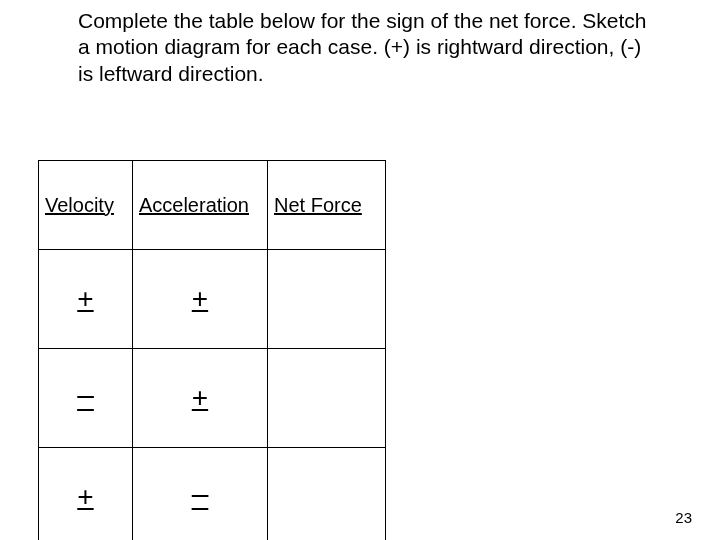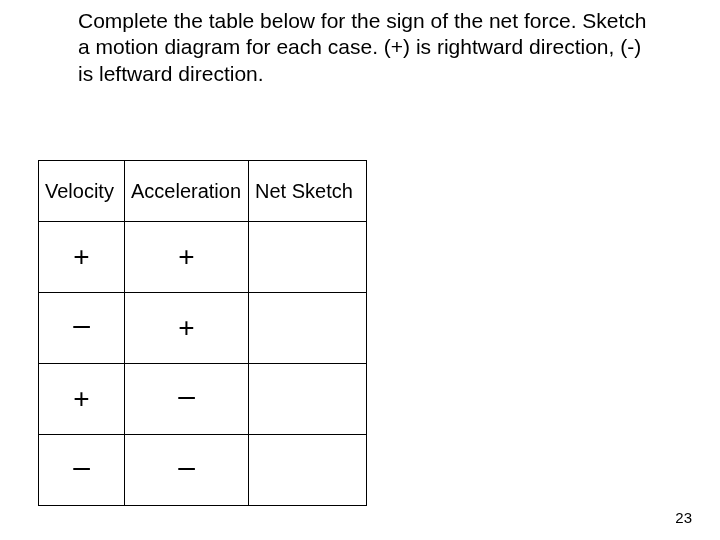--- a/index.html
+++ b/index.html
@@ -27,21 +27,22 @@
   }
   table {
     border-collapse: collapse;
   }
   th, td {
     border: 1.5px solid #000;
     font-size: 20px;
     font-weight: normal;
     text-align: center;
     vertical-align: middle;
-    padding: 4px;
+    padding: 18px;
+    text-decoration: underline;
   }
   thead th {
     height: 52px;
     text-align: left;
     padding-left: 6px;
   }
   .col-v { width: 86px; }
   .col-a { width: 124px; }
   .col-f { width: 118px; }
   tbody td {
@@ -72,21 +73,21 @@
   <table>
     <colgroup>
       <col class="col-v">
         <col class="col-a">
         <col class="col-f">
     </colgroup>
     <thead>
       <tr>
         <th>Velocity</th>
         <th>Acceleration</th>
-        <th>Net Sketch</th>
+        <th>Net Force</th>
       </tr>
     </thead>
     <tbody>
       <tr>
         <td>+</td>
         <td>+</td>
         <td></td>
       </tr>
       <tr>
         <td><span class="minus">–</span></td>

